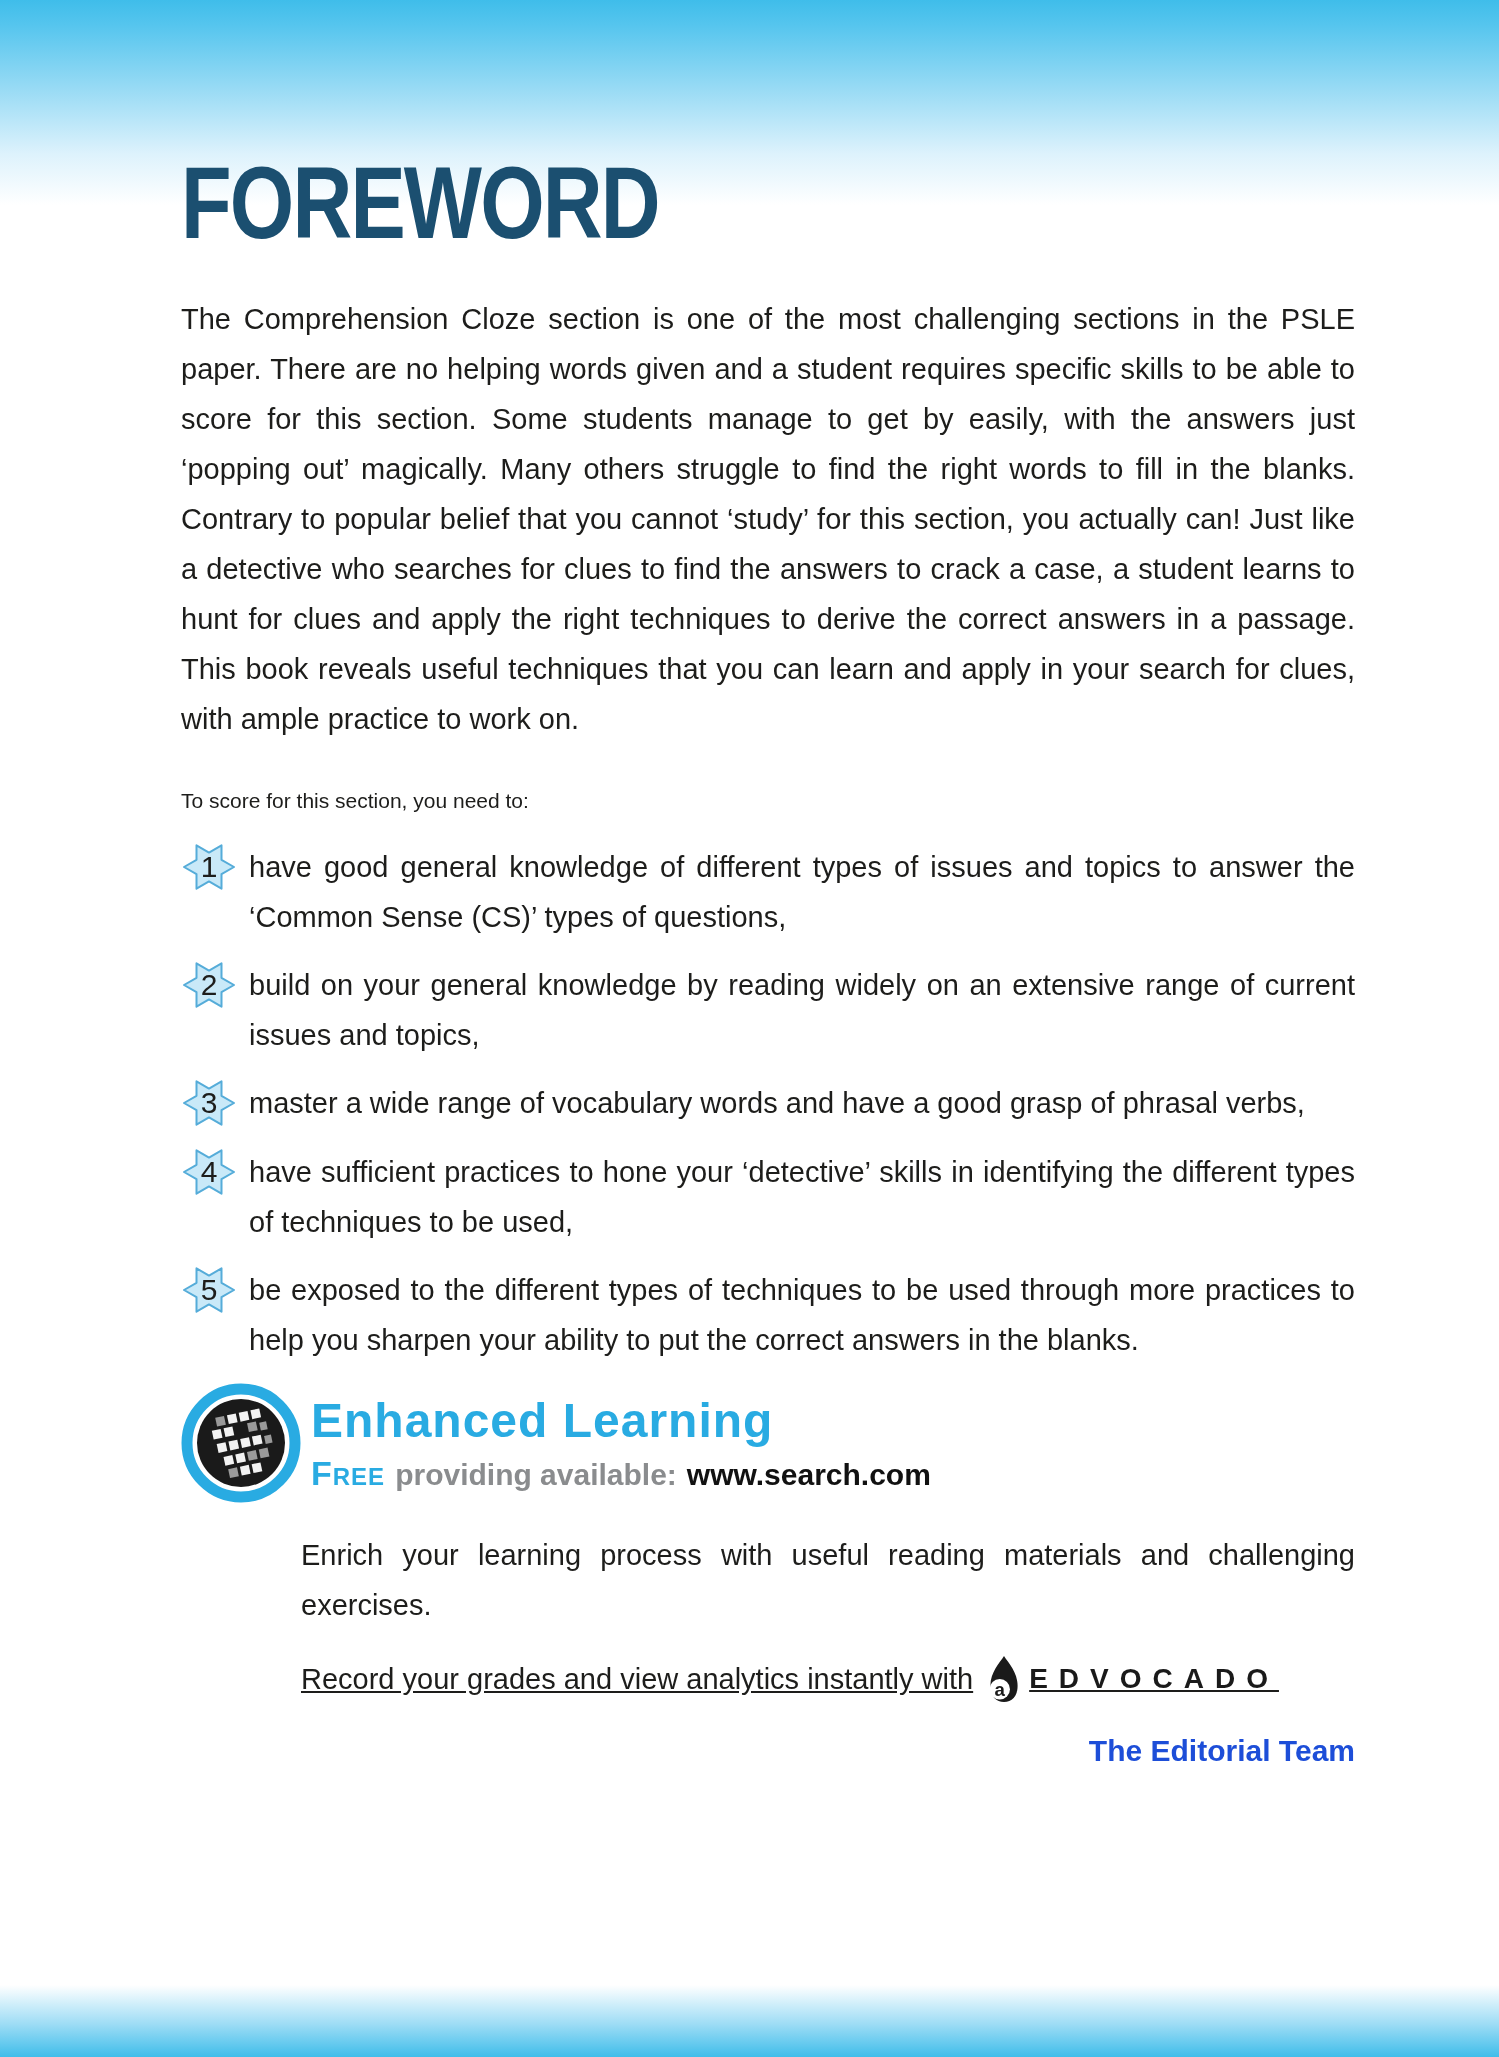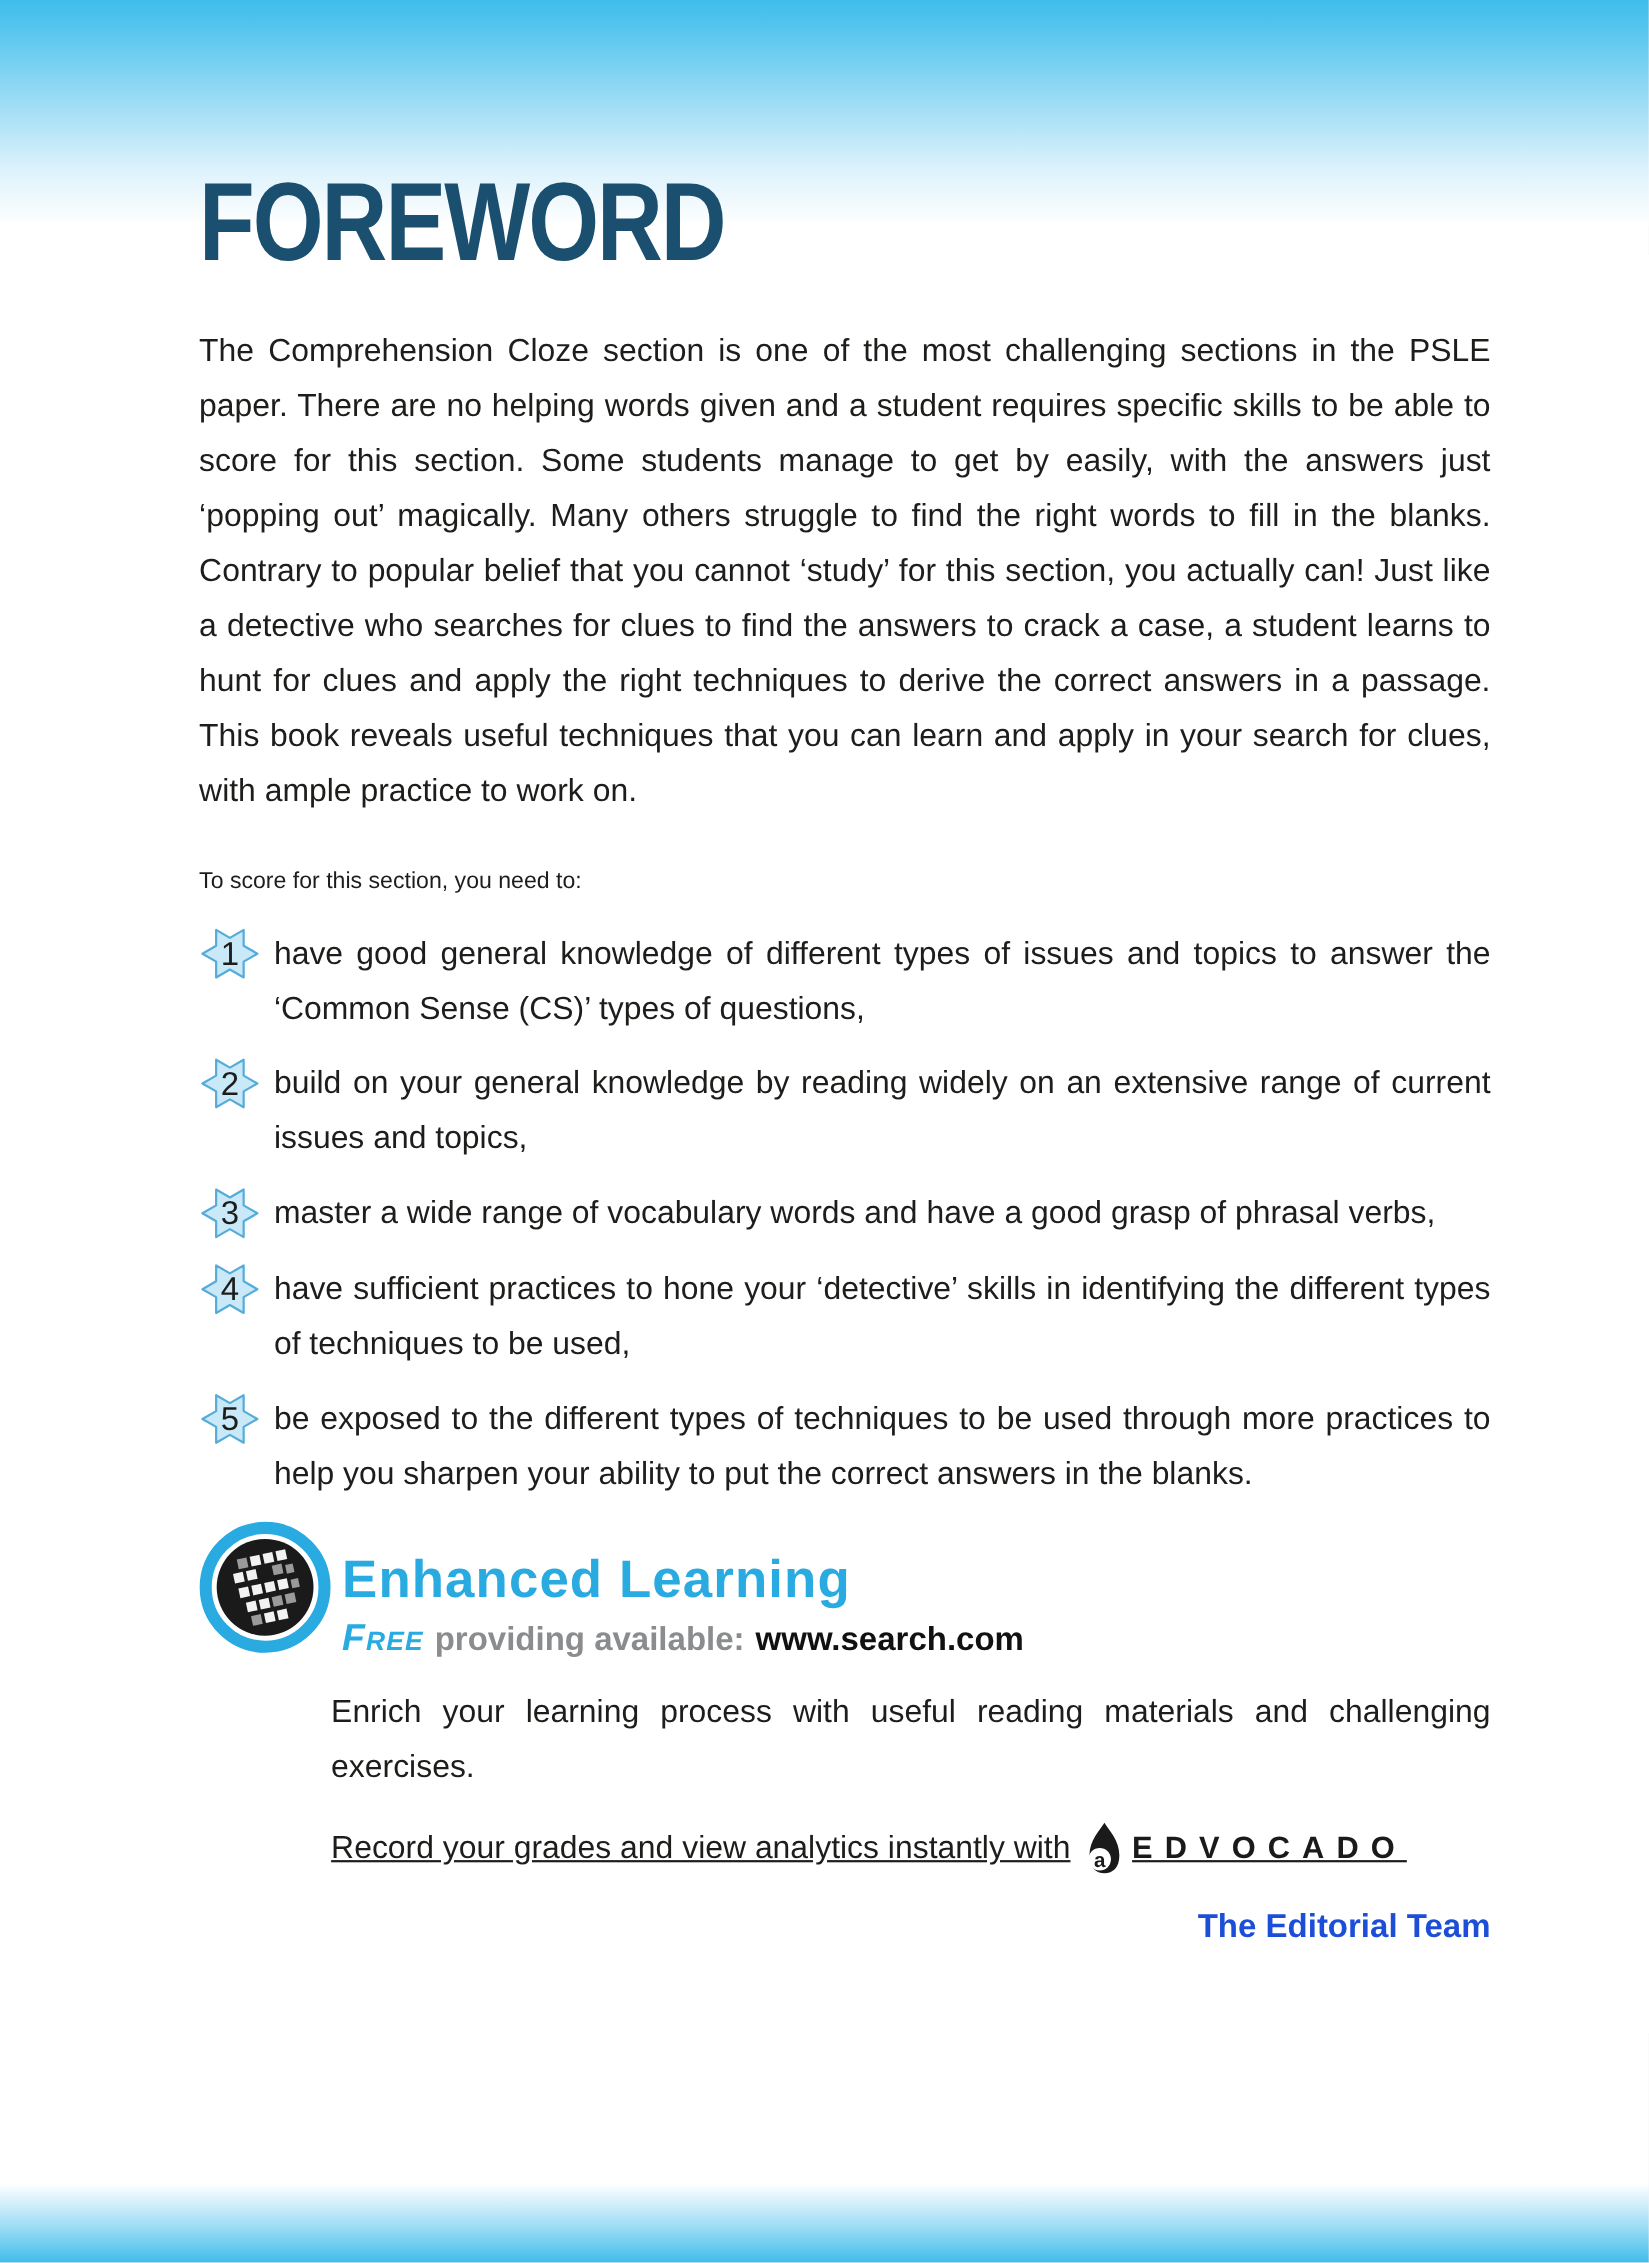--- a/index.html
+++ b/index.html
@@ -59,36 +59,35 @@
   .star-num {
     font-size:30px;
     fill:#1d1d1b;
     font-family:"Liberation Sans", sans-serif;
   }
   .li-text { flex:1; }
   p.closing { margin-top:28px; margin-bottom:24px; }
   
   .el-block {
     display:flex;
-    align-items:flex-end;
+    align-items:flex-start;
   }
   .el-logo { flex:0 0 121px; margin-right:9px; }
   .el-right { padding-top:14px; }
   .el-heading {
     font-size:48px;
     font-weight:700;
     color:#29abe2;
     letter-spacing:1px;
     line-height:1.0;
     margin-bottom:10px;
   }
   .el-free-line { font-size:30px; line-height:36px; }
   .el-free {
     color:#29abe2;
-    font-style:italic;
     font-variant:small-caps;
     font-weight:700;
     font-size:34px;
     letter-spacing:1px;
     margin-right:10px;
   }
   .el-resources { color:#8a8c8e; font-weight:700; margin-right:10px; }
   .el-url { color:#111111; font-weight:700; }
   .sub-par { margin-left:120px; margin-top:22px; }
   .record-line {

